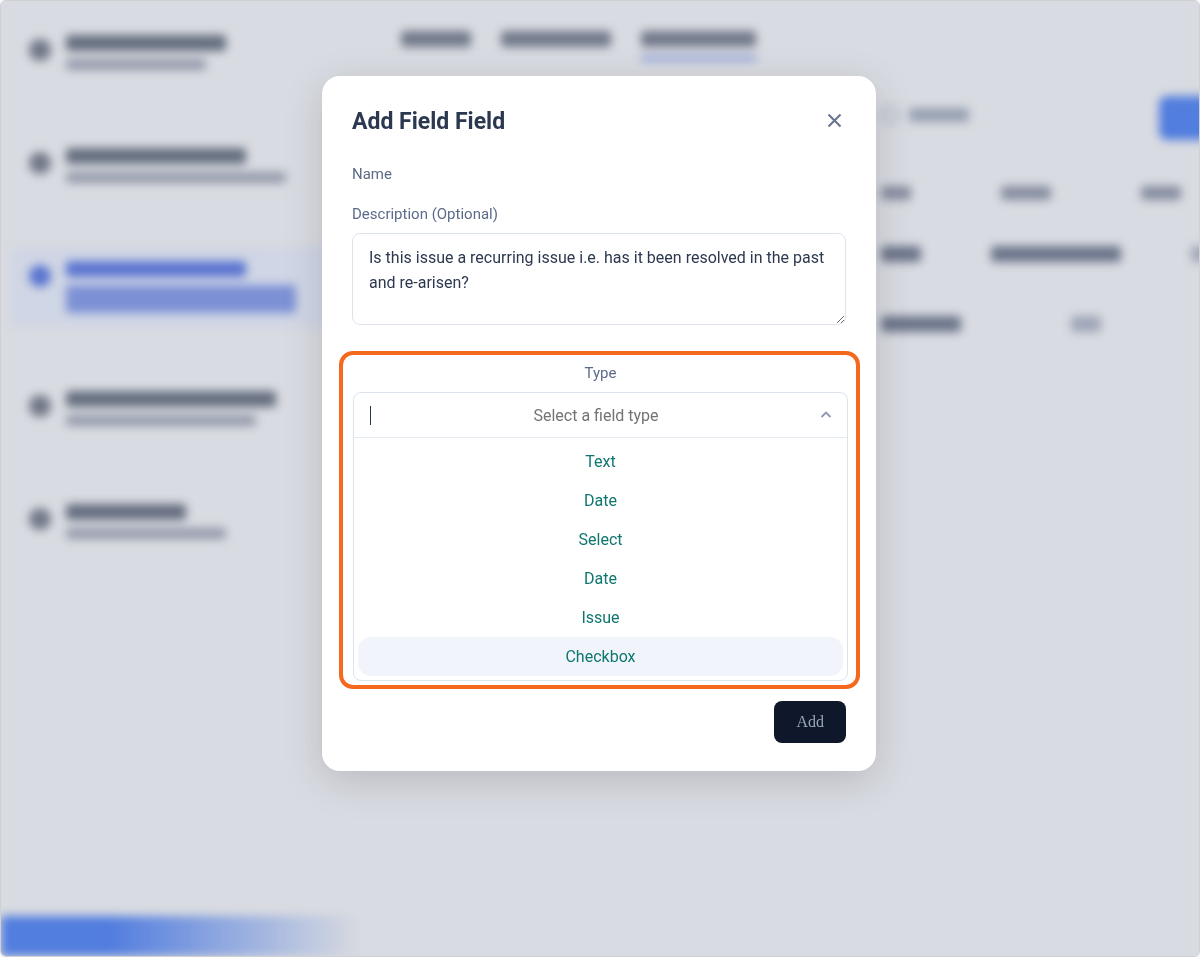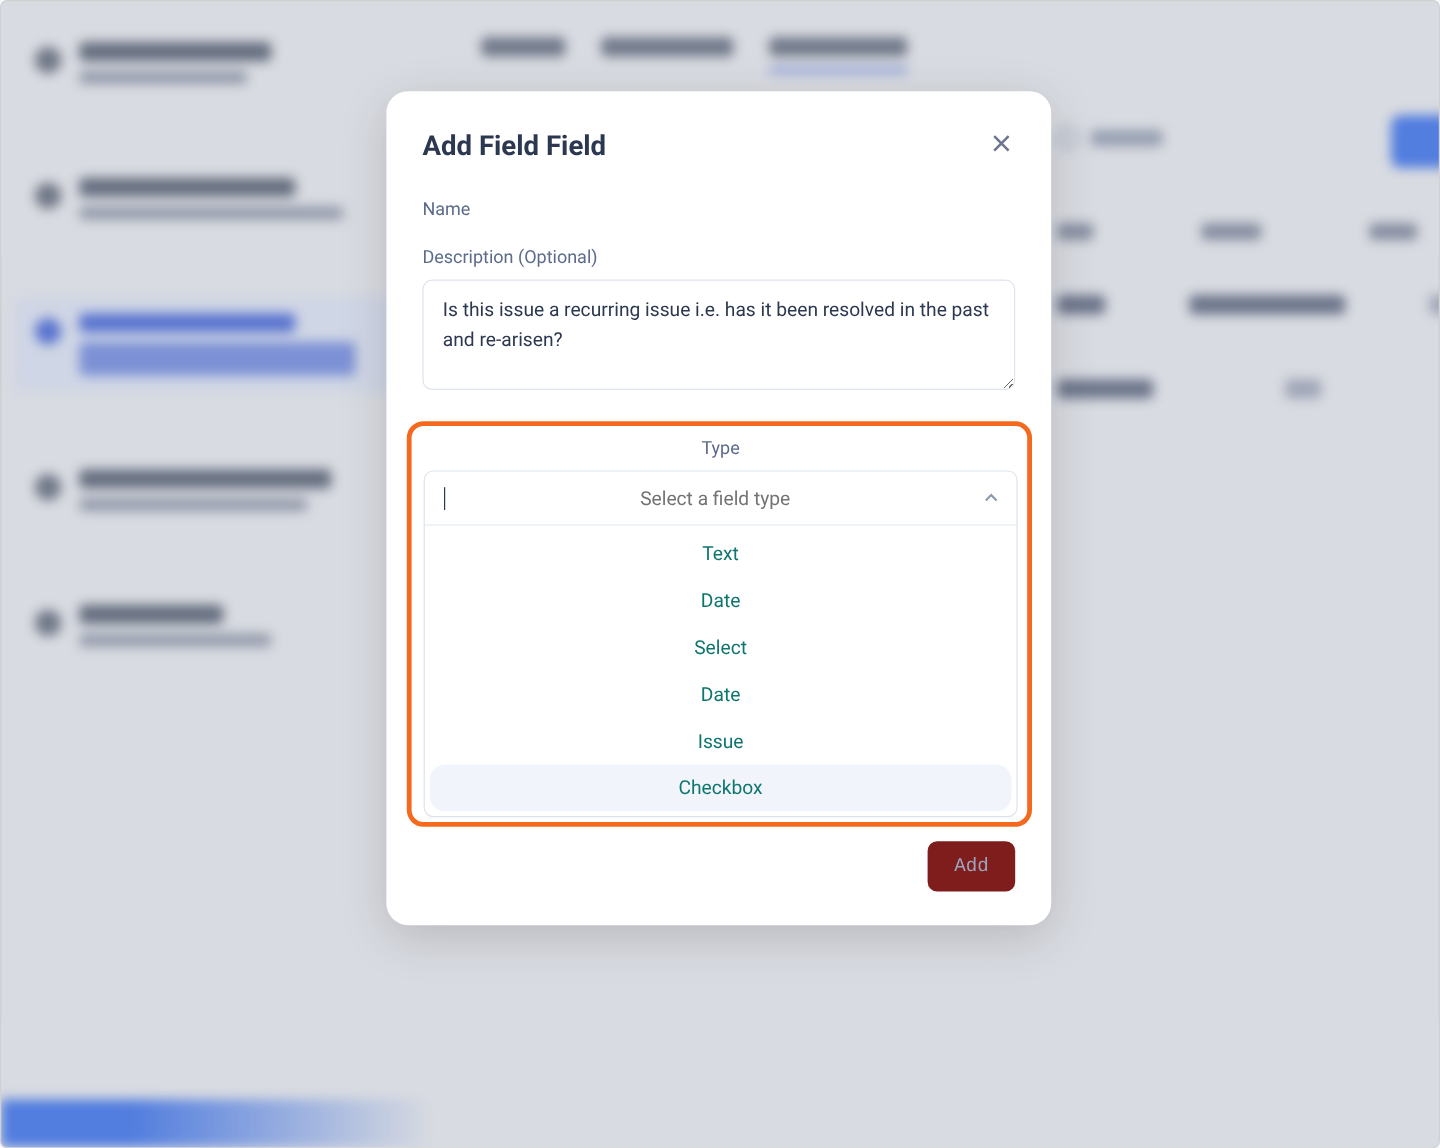--- a/index.html
+++ b/index.html
@@ -337,28 +337,28 @@
       border-radius: 13px;
     }
 
     .modal-footer {
       display: flex;
       justify-content: flex-end;
       margin-top: 4px;
     }
 
     .add-button {
-      background: #7f1d1d;
+      background: #0f172a;
       border: none;
       border-radius: 8px;
       padding: 12px 22px;
       font-size: 16px;
       color: #9aa5bb;
       cursor: not-allowed;
-      font-family: Liberation Mono, monospace;
+      font-family: Liberation Serif, serif;
     }
   </style>
 </head>
 <body>
 
 <div class="bg-layer">
   <div class="bg-sidebar">
     <div class="bg-side-item">
       <div class="bg-side-icon"></div>
       <div class="bg-side-text">

